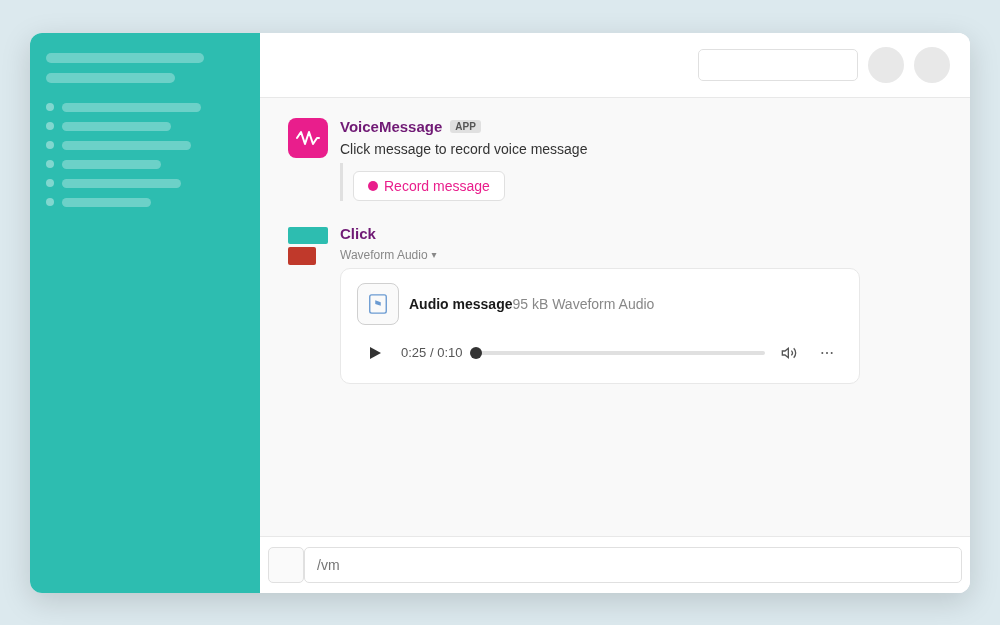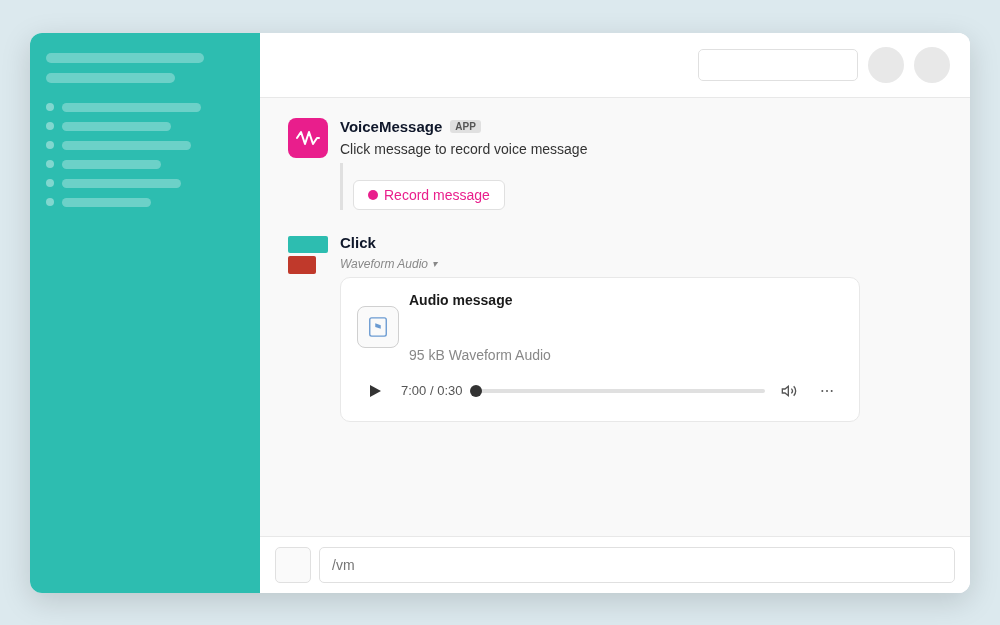--- a/index.html
+++ b/index.html
@@ -150,39 +150,38 @@
       gap: 6px;
     }
     .message-header {
       display: flex;
       align-items: center;
       gap: 8px;
     }
     .message-name {
       font-weight: 700;
       font-size: 15px;
-      color: #0f172a;
+      color: #701a75;
     }
     .app-badge {
       background: #e0e0e0;
       color: #555;
       font-size: 10px;
       font-weight: 600;
       padding: 1px 5px;
       border-radius: 3px;
       text-transform: uppercase;
       text-align: right;
     }
     .message-subtext {
       font-size: 12px;
       color: #888;
       display: flex;
       align-items: center;
       gap: 4px;
-      font-style: italic;
     }
     .message-subtext .chevron {
       font-size: 10px;
       color: #888;
     }
     .message-text {
       font-size: 14px;
       color: #333;
     }
     .record-btn {
@@ -190,21 +189,21 @@
       align-items: center;
       gap: 6px;
       background: #fff;
       border: 1.5px solid #e0e0e0;
       border-radius: 6px;
       padding: 6px 14px;
       font-size: 14px;
       font-weight: 500;
       color: #e91e8c;
       cursor: pointer;
-      margin-top: 17px;
+      margin-top: 8px;
       width: fit-content;
     }
     .record-dot {
       width: 10px;
       height: 10px;
       background: #e91e8c;
       border-radius: 50%;
       flex-shrink: 0;
     }
 
@@ -229,22 +228,21 @@
       height: 42px;
       border: 1.5px solid #d0d0d0;
       border-radius: 8px;
       display: flex;
       align-items: center;
       justify-content: center;
       background: #fafafa;
     }
     .audio-file-info {
       display: flex;
-      flex-direction: column;
-      gap: 39px;
+      flex-direction: row;
     }
     .audio-file-name {
       font-weight: 600;
       font-size: 14px;
       color: #1a1a1a;
     }
     .audio-file-size {
       font-size: 14px;
       color: #888;
     }
@@ -314,24 +312,23 @@
       cursor: pointer;
       color: #555;
       font-size: 18px;
       letter-spacing: 1px;
     }
 
     
     .input-bar {
       background: #fff;
       border-top: 1px solid #e8e8e8;
-      padding: 10px 15px;
-      display: flex;
-      align-items: center;
-      gap: 8px;
+      padding: 10px 8px;
+      display: flex;
+      align-items: center;
     }
     .input-prefix-box {
       width: 36px;
       height: 36px;
       border: 1.5px solid #e0e0e0;
       border-radius: 5px;
       background: #fafafa;
     }
     .input-field {
       flex: 1;
@@ -439,22 +436,22 @@
                 <span class="audio-file-size">95 kB Waveform Audio</span>
               </div>
             </div>
             <div class="audio-controls">
               <div class="play-btn">
                 <svg width="14" height="14" viewBox="0 0 14 14">
                     <polygon points="2,1 13,7 2,13" fill="#333"></polygon>
                   </svg>
               </div>
               <span class="audio-time">
-                <span>7:00</span> /
-                <span>0:30</span>
+                <span>0:25</span> /
+                <span>0:10</span>
               </span>
               <div class="progress-bar-container">
                 <div class="progress-bar-fill"></div>
                 <div class="progress-knob"></div>
               </div>
               <div class="volume-btn">
                 <svg width="16" height="16" viewBox="0 0 24 24" fill="none" stroke="#555" stroke-width="2">
                   <polygon points="11,5 6,9 2,9 2,15 6,15 11,19"></polygon>
                   <path d="M15.54,8.46a5,5 0 0 1 0,7.07"></path>
                   <path d="M19.07,4.93a10,10 0 0 1 0,14.14"></path>

